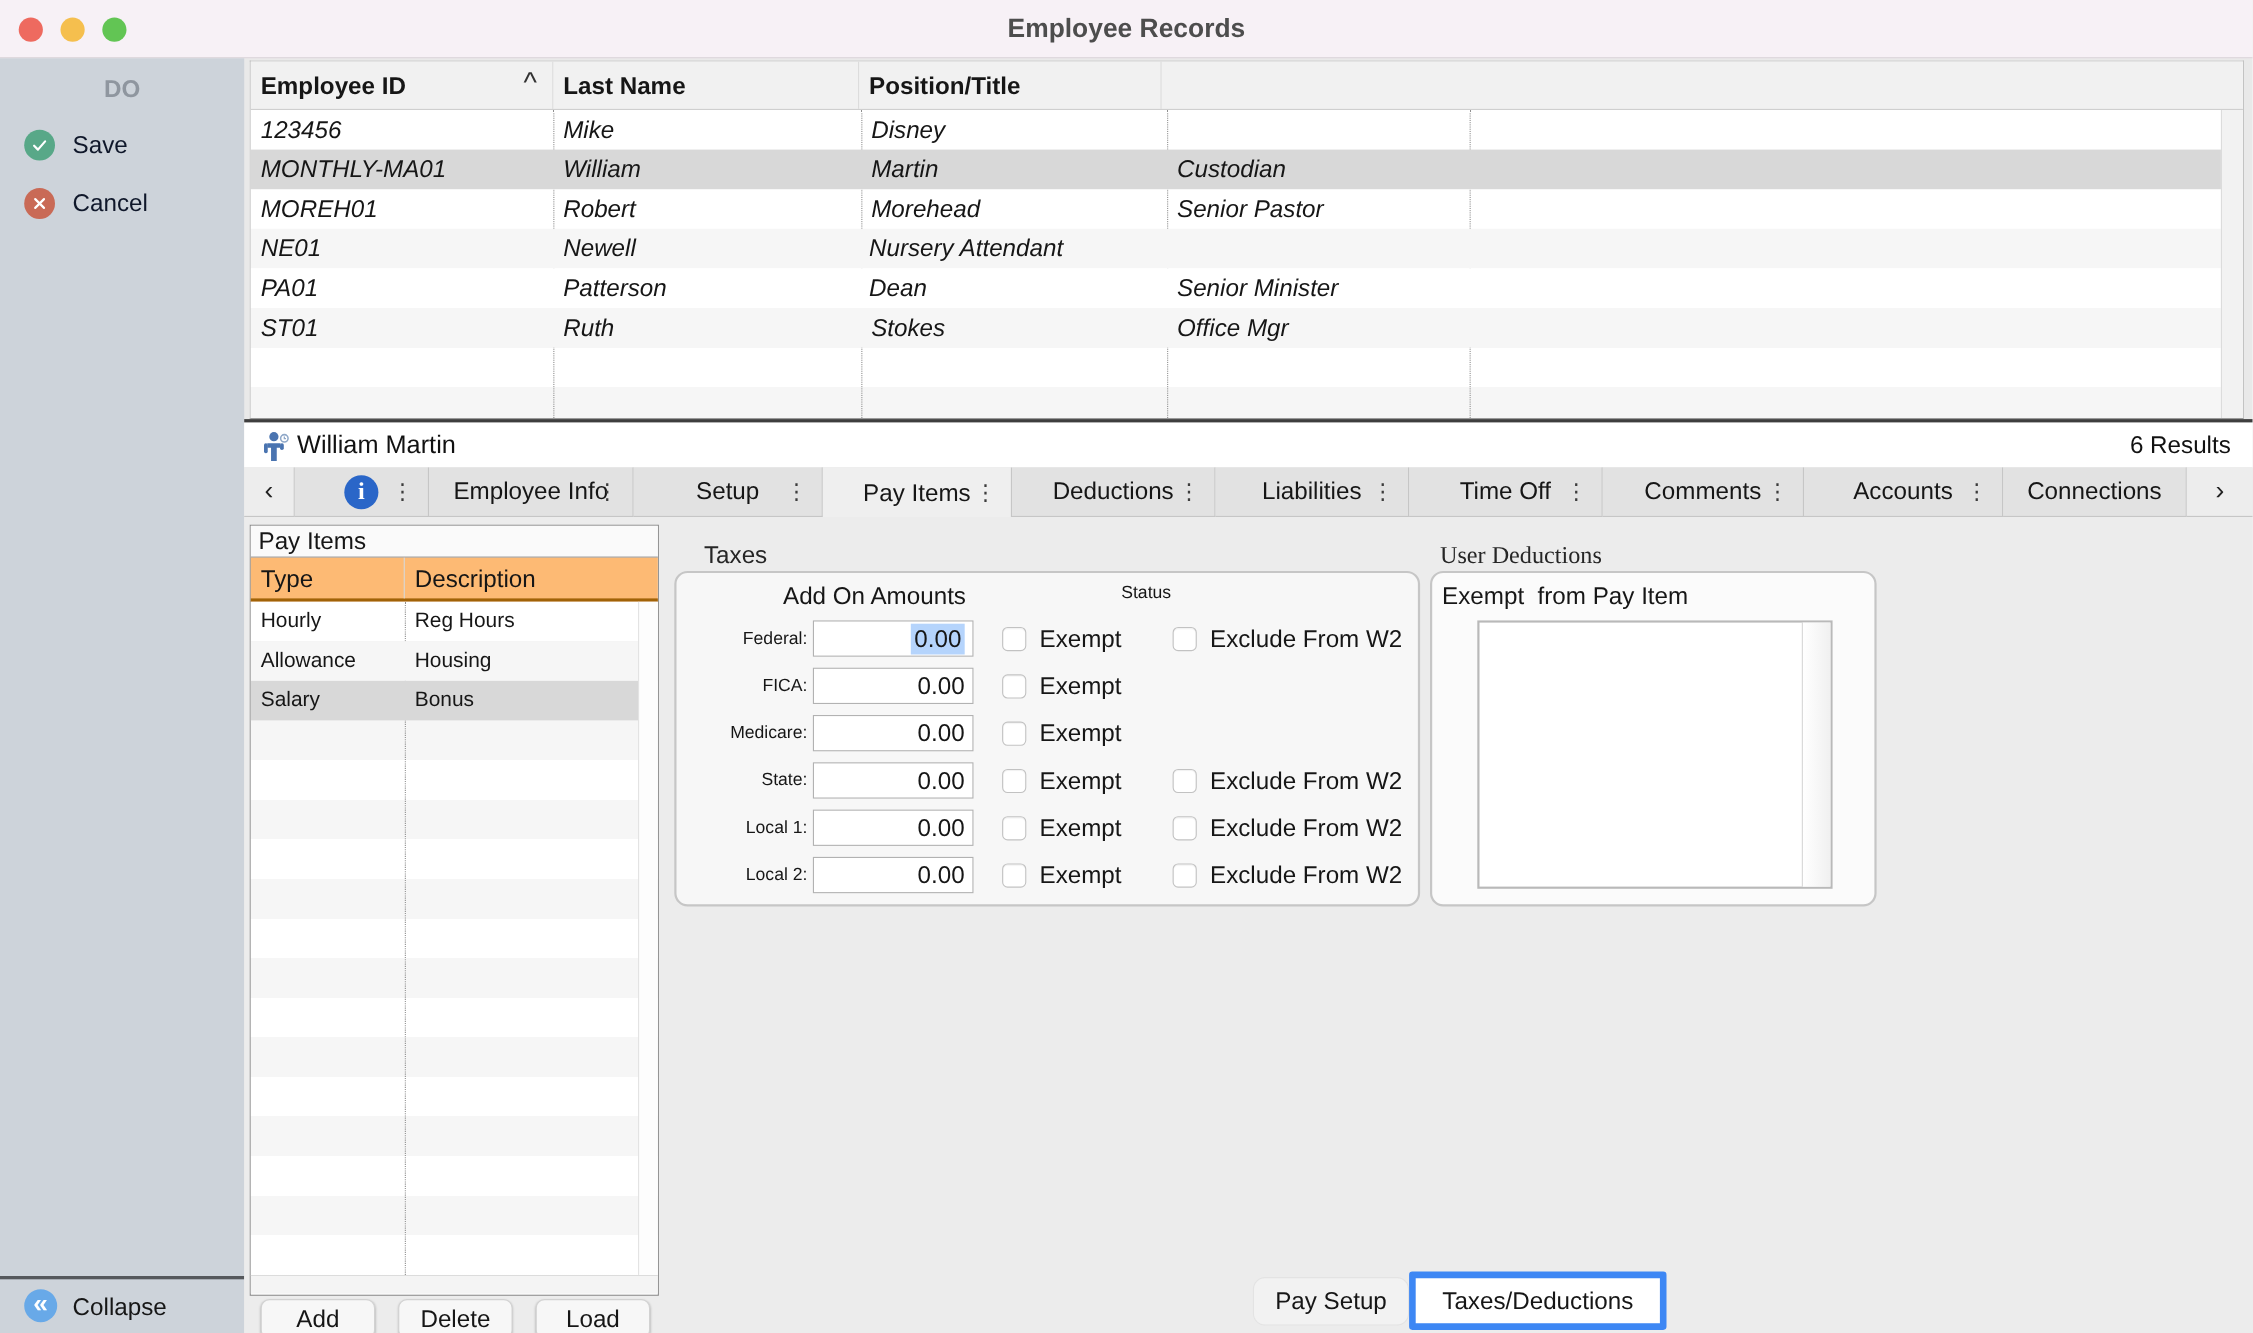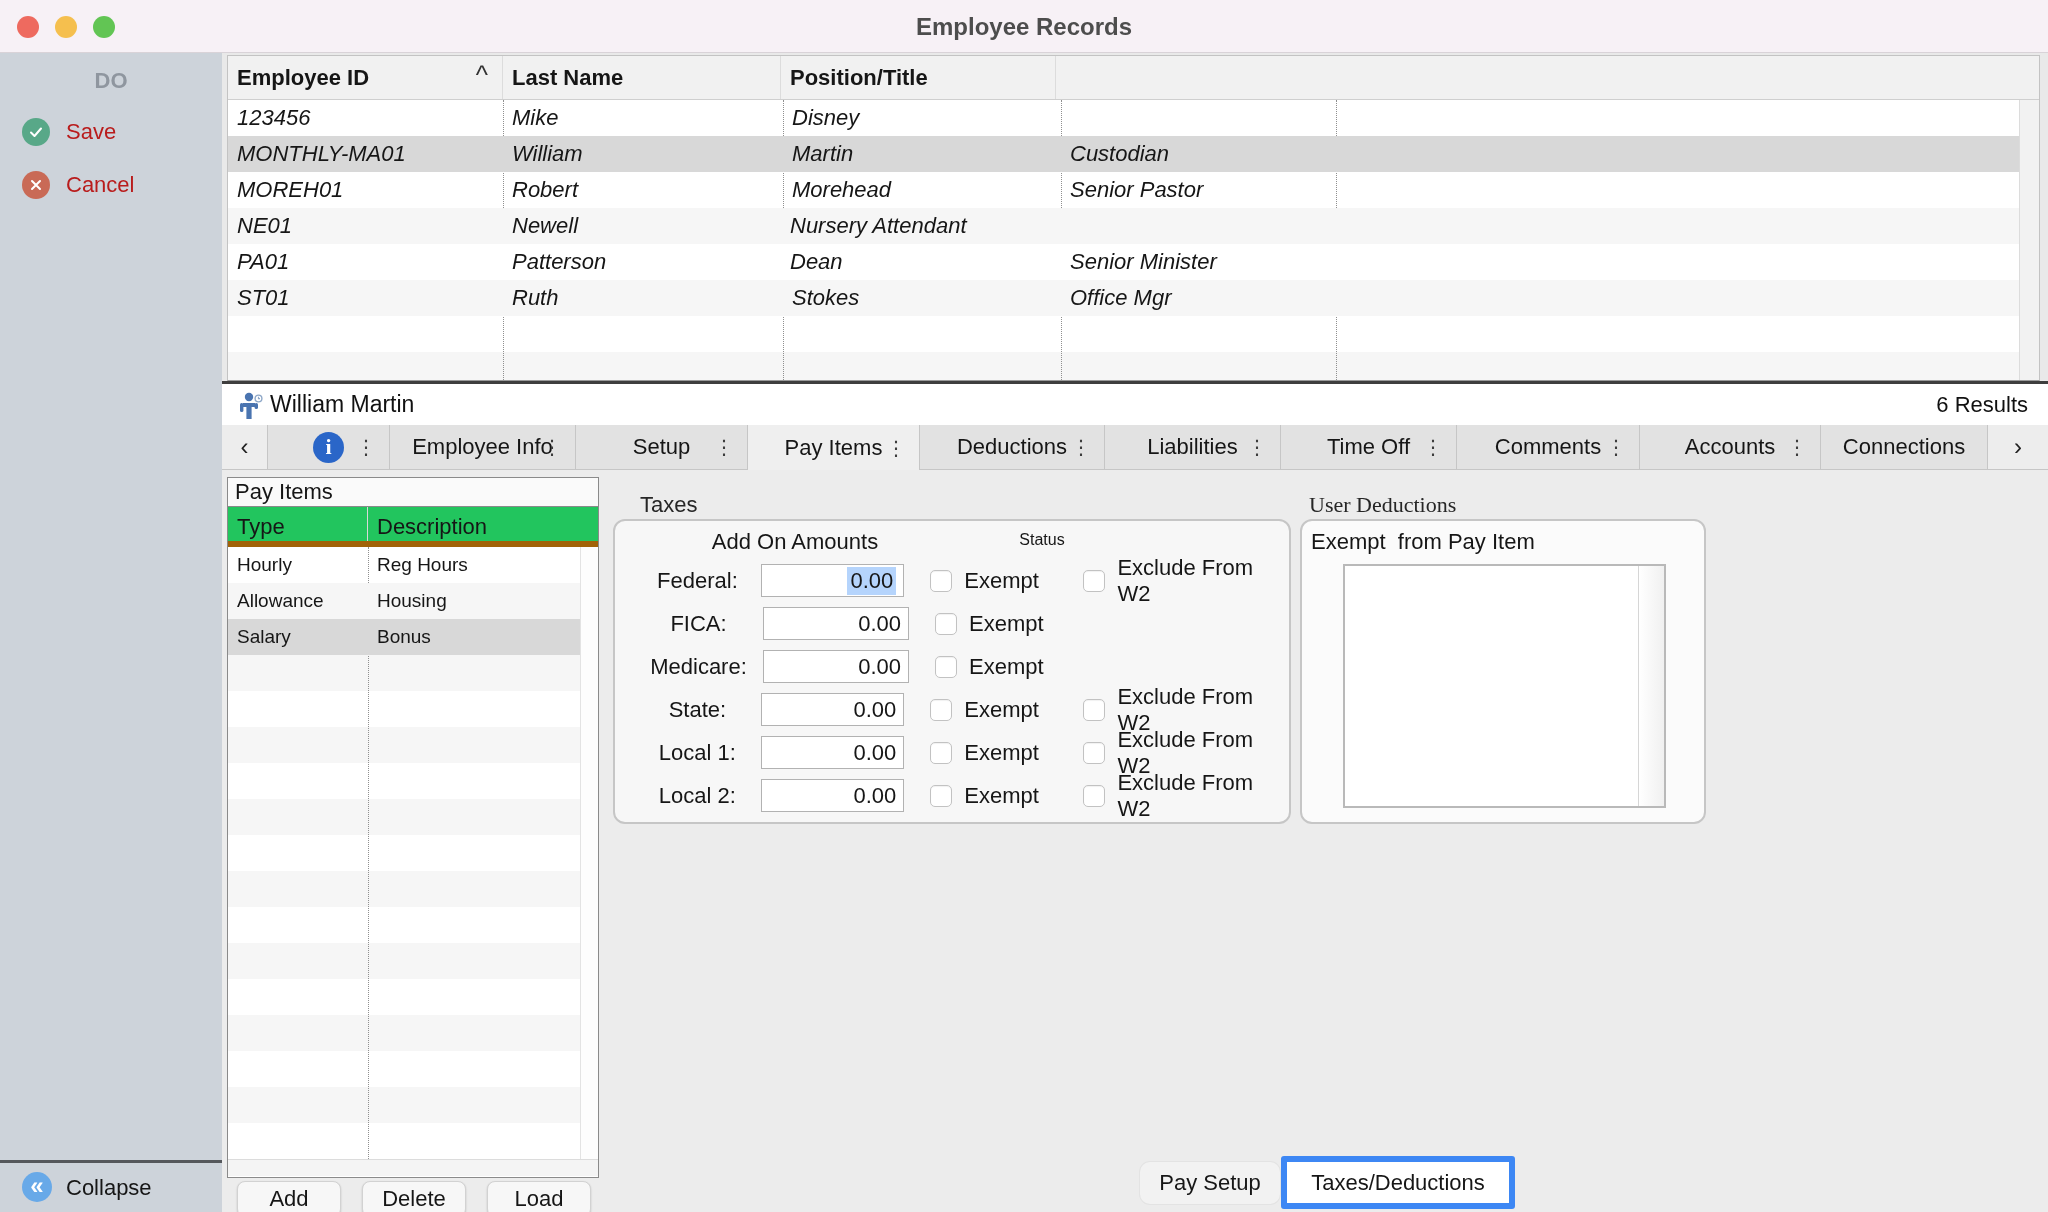--- a/index.html
+++ b/index.html
@@ -16,21 +16,21 @@
   .tl.red { left:17px; background:#ee6a5f; }
   .tl.yellow { left:55px; background:#f5bf4e; }
   .tl.green { left:93px; background:#62c554; }
 
   
   .sidebar { position:absolute; left:0; top:53px; width:222px; height:1159px; background:#cdd3da; }
   .sidebar-header { position:absolute; left:0; top:15px; width:222px; text-align:center;
     font-size:22px; font-weight:700; color:#8f969f; }
   .side-item { position:absolute; left:0; width:222px; height:34px; cursor:default; }
   .side-item .bubble { position:absolute; left:22px; top:3px; width:28px; height:28px; border-radius:50%; }
-  .side-item .lbl { position:absolute; left:66px; top:0; height:34px; line-height:34px; font-size:22px; color:#b91c1c; }
+  .side-item .lbl { position:absolute; left:66px; top:0; height:34px; line-height:34px; font-size:22px; color:#0f172a; }
   .bubble.save { background:#58a888; }
   .bubble.cancel { background:#c96a56; }
   .bubble svg { position:absolute; left:6px; top:6px; }
   .side-divider { position:absolute; left:0; top:1107px; width:222px; height:3px; background:#55585c; }
   .collapse-row { position:absolute; left:0; top:1110px; width:222px; height:49px; }
   .collapse-row .bubble { position:absolute; left:22px; top:9px; width:30px; height:30px; border-radius:50%;
     background:#68a9e8; color:#fff; text-align:center; line-height:28px; font-size:24px; font-weight:700; }
   .collapse-row .lbl { position:absolute; left:66px; top:0; height:49px; line-height:49px; font-size:22px; }
 
   
@@ -73,21 +73,21 @@
   .info-circle { width:31px; height:31px; border-radius:50%; background:#2a66c8; color:#fff; text-align:center;
     line-height:30px; font-size:22px; font-weight:700; font-family:"Liberation Serif","DejaVu Serif",serif; }
 
   
   .content { position:absolute; left:222px; top:470px; width:1826px; height:742px; background:#ececec; }
 
   
   .pi-panel { position:absolute; left:5px; top:7px; width:372px; height:701px; background:#fff; border:1px solid #8a8a8a; }
   .pi-title { height:29px; line-height:28px; background:#fafafa; border-bottom:1px solid #8a8a8a;
     padding-left:7px; font-size:22px; }
-  .pi-head { height:40px; background:#22c55e; border-bottom:6px solid #a16207; display:flex; }
+  .pi-head { height:40px; background:#fdba74; border-bottom:3px solid #a16207; display:flex; }
   .pi-head .hc { line-height:39px; font-size:22px; padding-left:9px; border-right:1px solid #d8d8d8; }
   .pi-head .hc.t { width:140px; } .pi-head .hc.d { flex:1; border-right:none; }
   .pi-body { position:relative; height:612px; overflow:hidden;
     background:repeating-linear-gradient(180deg,#ffffff 0 36px,#f6f6f6 36px 72px); }
   .pi-body .vsep { left:140px; }
   .pi-row { display:flex; height:36px; width:352px; position:relative; }
   .pi-row.selected { background:#d8d8d8; }
   .pi-row .rc { line-height:36px; font-size:19px; padding-left:9px; }
   .pi-row .rc.t { width:140px; } .pi-row .rc.d { flex:1; }
   .pi-vscroll { position:absolute; right:0; top:0; bottom:0; width:18px; background:#fdfdfd; border-left:1px solid #e3e3e3; }
@@ -98,21 +98,21 @@
 
   
   .group-label { position:absolute; font-size:22px; color:#262626; }
   .taxes-label { left:418px; top:22px; }
   .taxes-panel { position:absolute; left:391px; top:49px; width:678px; height:305px; background:#f7f7f7;
     border:2px solid #c6c6c6; border-radius:12px; }
   .amounts-hdr { position:absolute; left:60px; top:8px; width:240px; text-align:center; font-size:22px; }
   .status-hdr { position:absolute; left:377px; top:10px; width:100px; text-align:center; font-size:16px; }
   .tax-rows { position:absolute; left:0; top:38px; width:100%; }
   .tax-row { display:flex; align-items:center; height:43px; }
-  .tax-row .tlabel { width:119px; text-align:center; font-size:22px;margin-left:24px; }
+  .tax-row .tlabel { width:119px; text-align:right; font-size:16px; }
   .tax-input { margin-left:5px; width:146px; height:33px; background:#fff; border:1px solid #b2b2b2;
     display:flex; align-items:center; justify-content:flex-end; padding-right:7px; font-size:22px; }
   .tax-input .sel { background:#b5d4fc; padding:1px 3px; }
   .cb { width:22px; height:22px; background:#fff; border:1px solid #c2c2c2; border-radius:5px;
     box-shadow:inset 0 1px 1px rgba(0,0,0,0.06); flex:none; }
   .cb.m1 { margin-left:26px; } .cb.m2 { margin-left:26px; }
   .cblabel { margin-left:12px; font-size:22px; }
   .cblabel.exempt { width:95px; }
 
   

